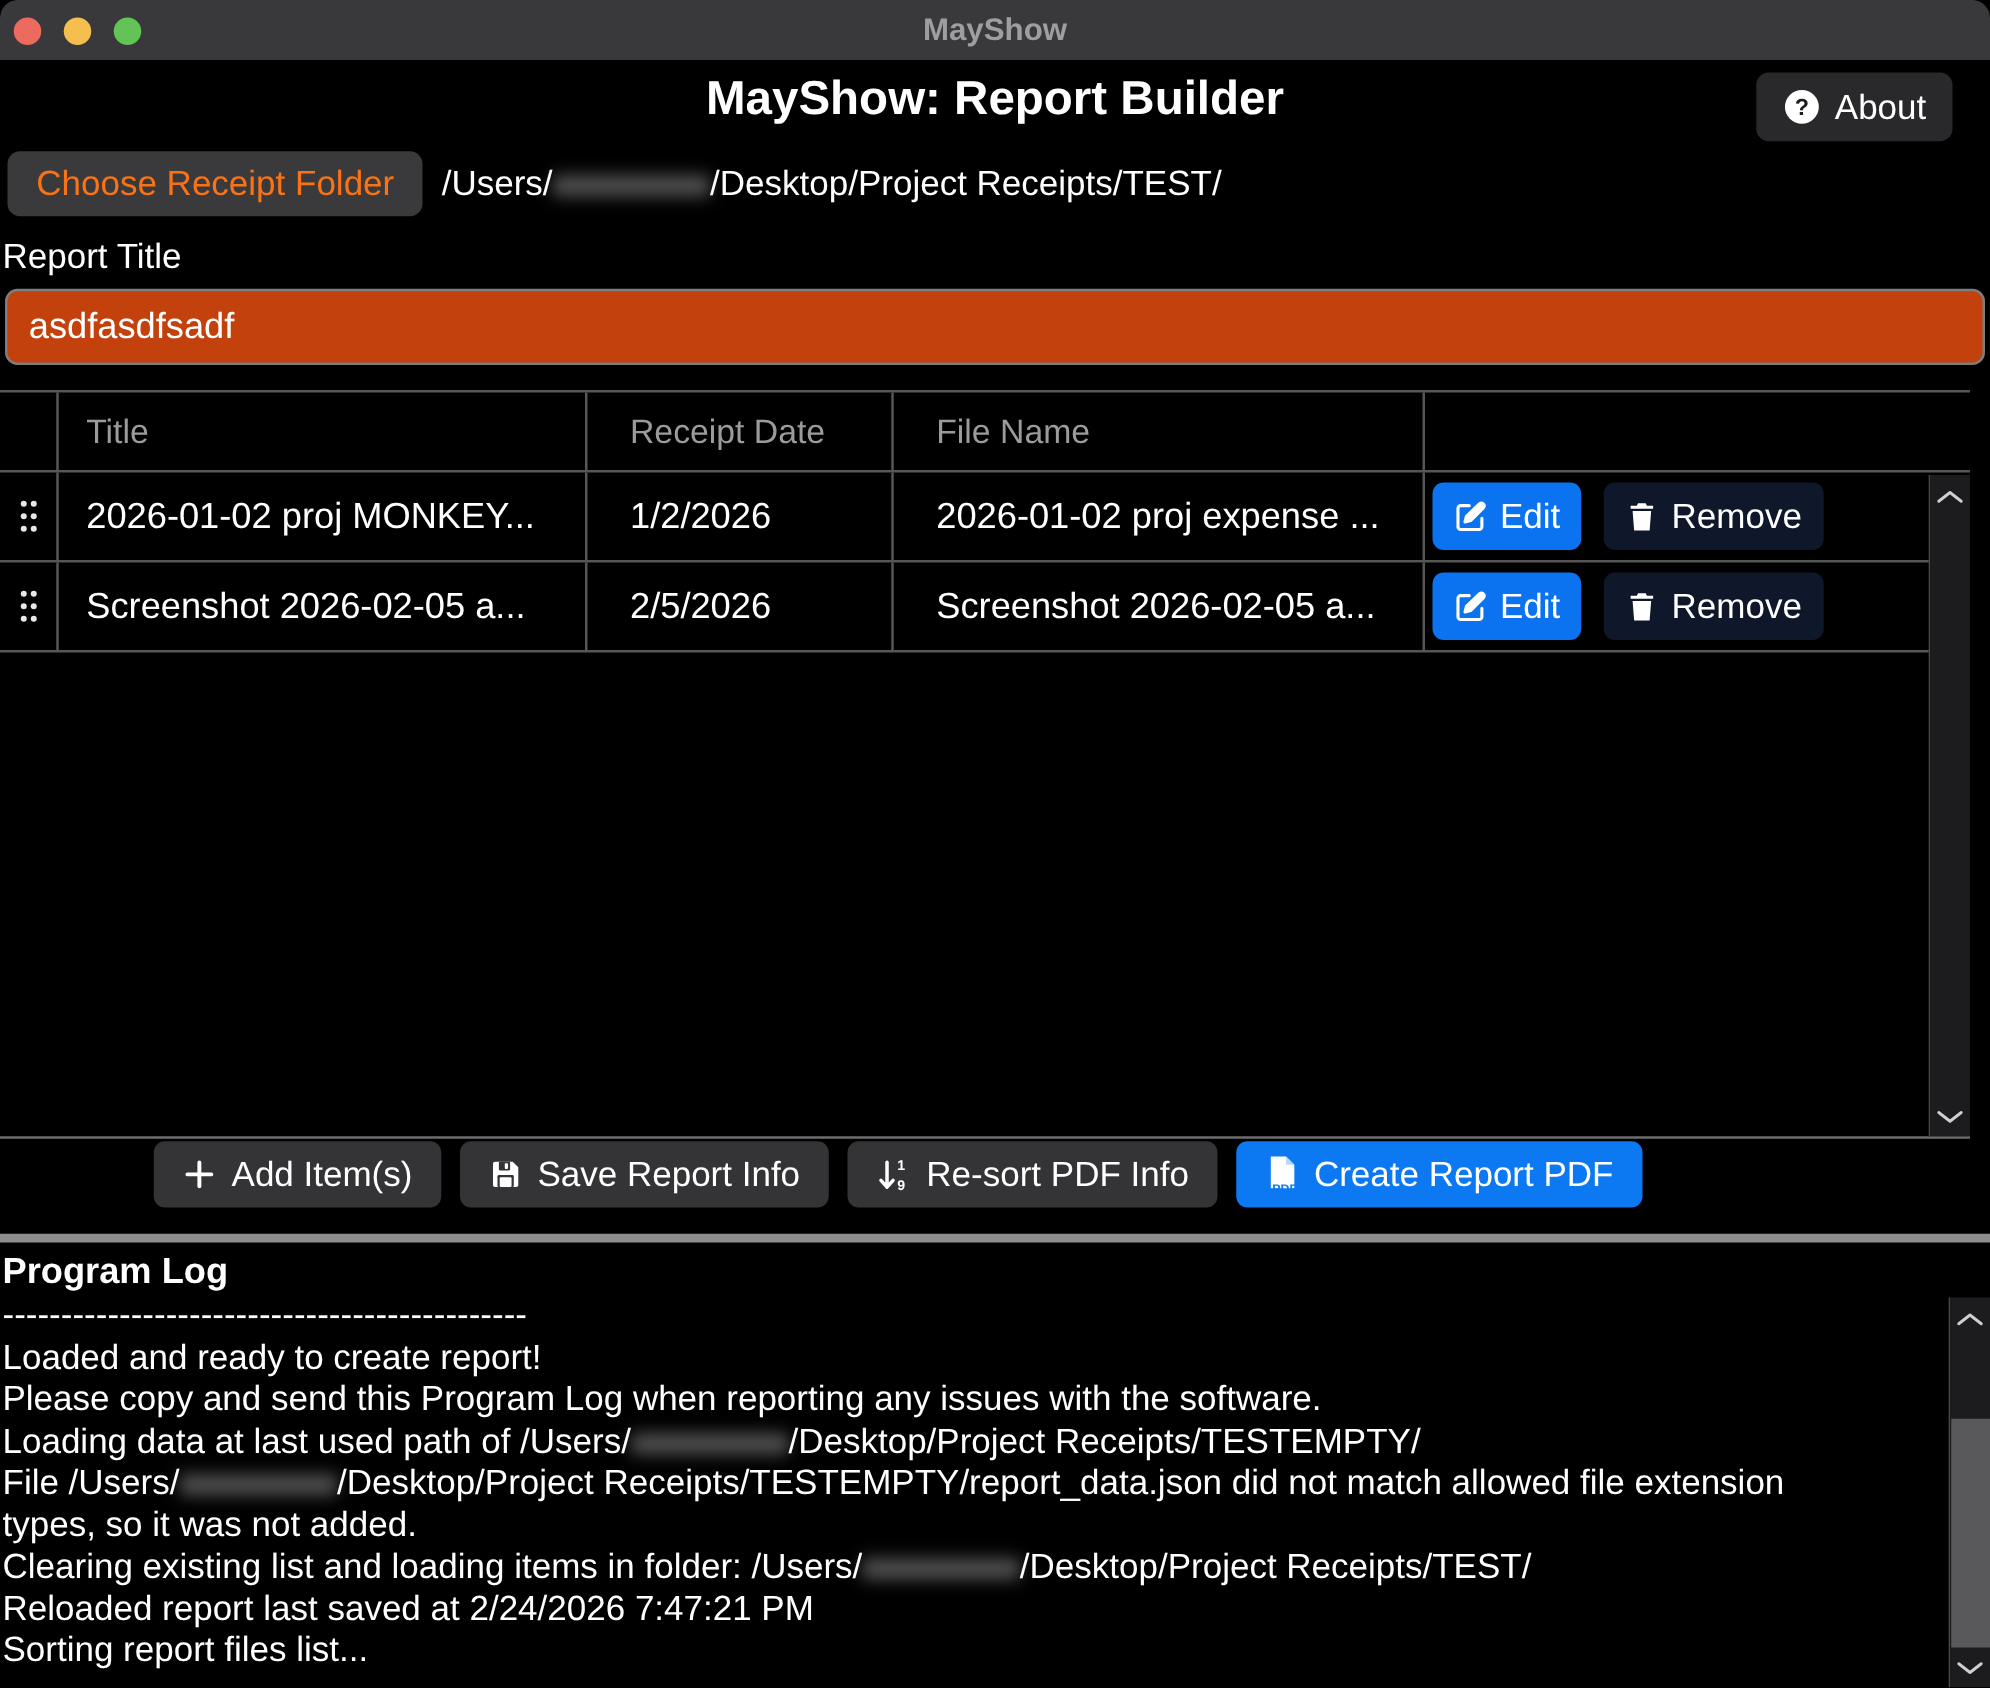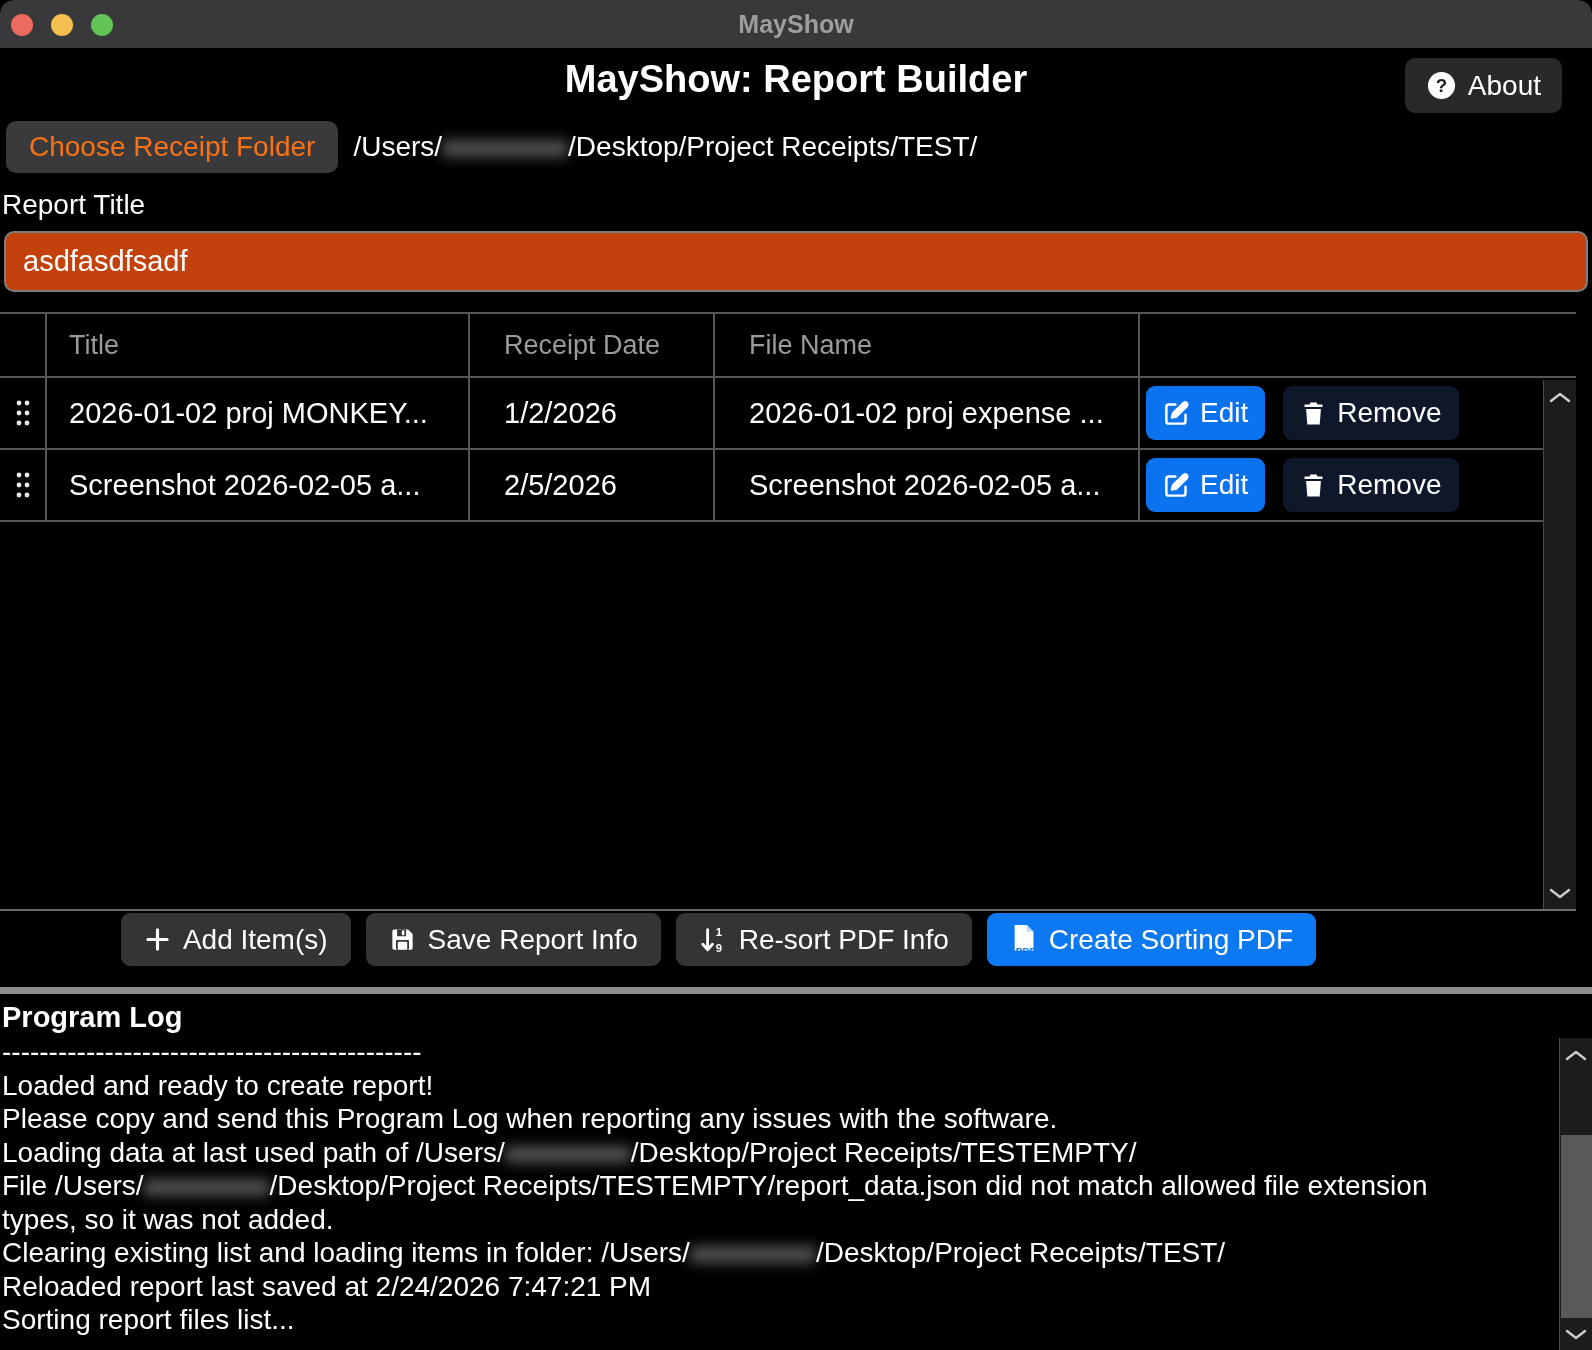--- a/index.html
+++ b/index.html
@@ -229,21 +229,21 @@
           <text x="18.5" y="24.5" text-anchor="middle" font-size="10.5" font-weight="bold" fill="#fff" font-family="Liberation Sans, sans-serif">9</text>
         </svg>
       <span>Re-sort PDF Info</span>
     </button>
     <button class="action-btn action-create">
       <svg class="icn" viewBox="0 0 24 28" width="27" height="31">
           <path fill="#fff" d="M4 1h11l6 6v17H4z"></path>
           <path fill="#b9d7fb" d="M15 1l6 6h-6z"></path>
           <text x="14" y="27.5" text-anchor="middle" font-size="9" font-weight="bold" fill="#0c79f2" font-family="Liberation Sans, sans-serif">PDF</text>
         </svg>
-      <span>Create Sorting PDF</span>
+      <span>Create Report PDF</span>
     </button>
   </div>
 
   <div class="log-divider"></div>
   <div class="log">
     <div class="log-title">Program Log</div>
     <div class="log-body">
       <div>---------------------------------------------</div>
       <div>Loaded and ready to create report!</div>
       <div>Please copy and send this Program Log when reporting any issues with the software.</div>

